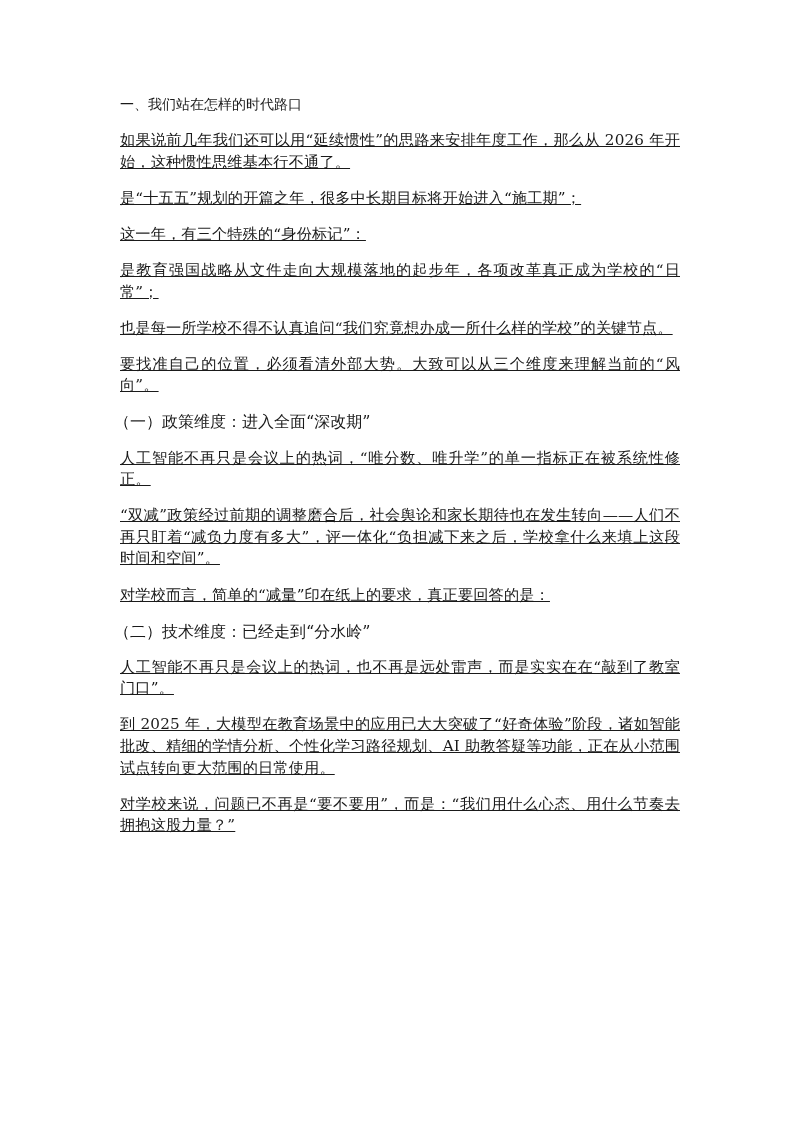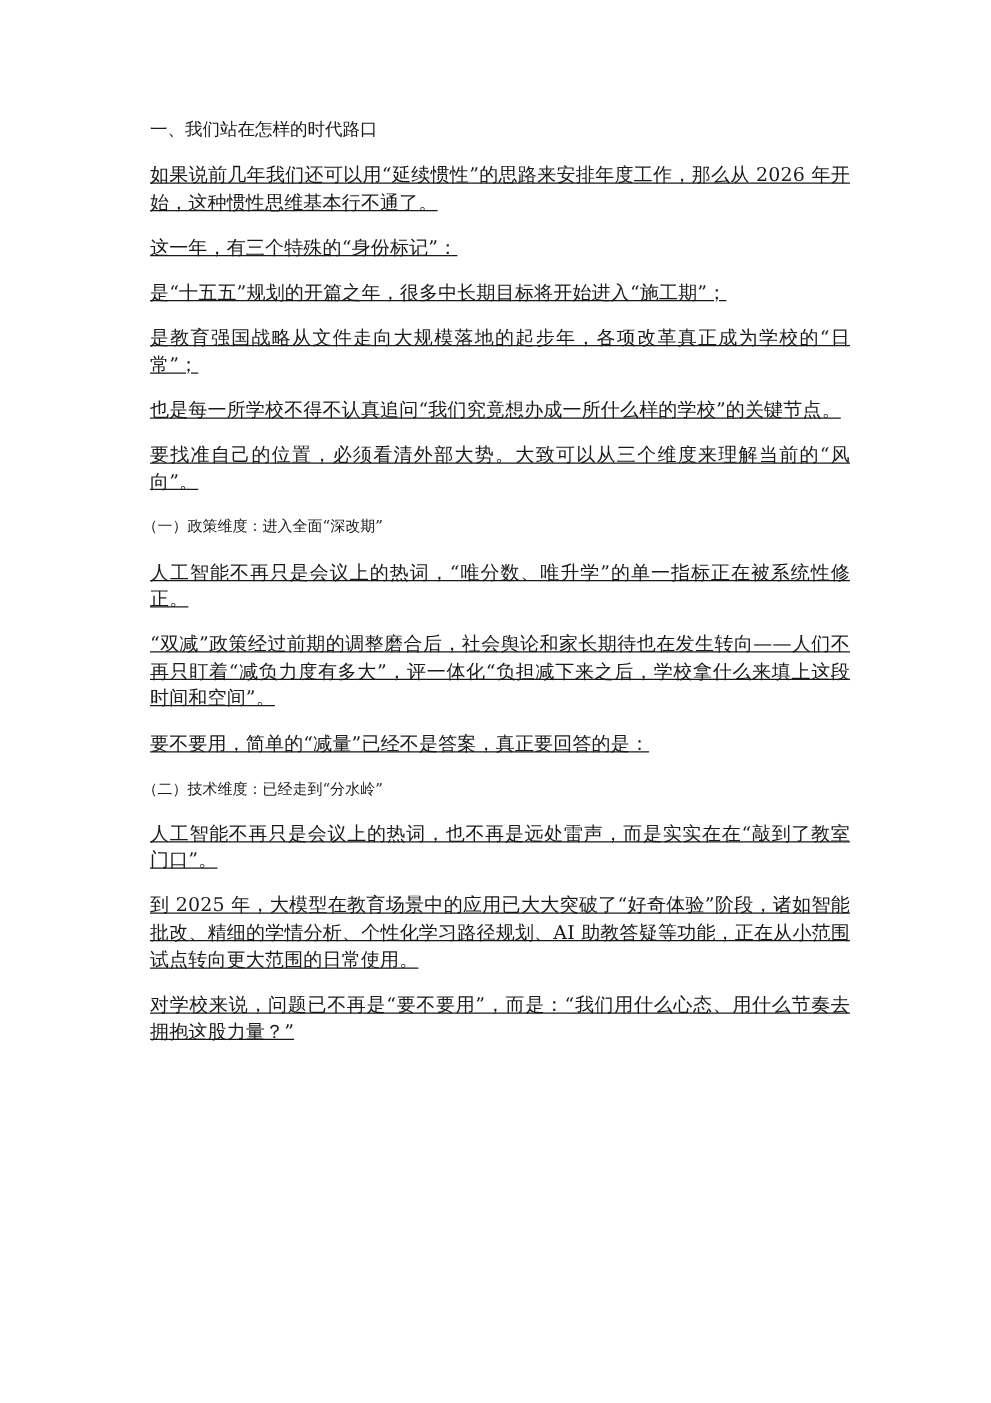--- a/index.html
+++ b/index.html
@@ -29,40 +29,40 @@
       text-align: justify;
       word-break: break-all;
       text-decoration: underline;
     }
     .heading {
       font-size: 14px;
       line-height: 21.6px;
       margin: 0 0 14.5px 0;
     }
     .subheading {
-      font-size: 12px;
+      font-size: 16px;
       line-height: 21.6px;
       margin: 0 0 14.5px -6px;
     }
   </style>
 </head>
 <body>
 
 <div class="page">
   <p class="heading">一、我们站在怎样的时代路口</p>
 
   <p class="para">如果说前几年我们还可以用“延续惯性”的思路来安排年度工作，那么从 2026 年开始，这种惯性思维基本行不通了。</p>
+  <p class="para">是“十五五”规划的开篇之年，很多中长期目标将开始进入“施工期”；</p>
   <p class="para">这一年，有三个特殊的“身份标记”：</p>
-  <p class="para">是“十五五”规划的开篇之年，很多中长期目标将开始进入“施工期”；</p>
   <p class="para">是教育强国战略从文件走向大规模落地的起步年，各项改革真正成为学校的“日常”；</p>
   <p class="para">也是每一所学校不得不认真追问“我们究竟想办成一所什么样的学校”的关键节点。</p>
   <p class="para">要找准自己的位置，必须看清外部大势。大致可以从三个维度来理解当前的“风向”。</p>
 
   <p class="subheading">（一）政策维度：进入全面“深改期”</p>
   <p class="para">人工智能不再只是会议上的热词，“唯分数、唯升学”的单一指标正在被系统性修正。</p>
   <p class="para">“双减”政策经过前期的调整磨合后，社会舆论和家长期待也在发生转向——人们不再只盯着“减负力度有多大”，评一体化“负担减下来之后，学校拿什么来填上这段时间和空间”。</p>
-  <p class="para">要不要用，简单的“减量”已经不是答案，真正要回答的是：</p>
+  <p class="para">对学校而言，简单的“减量”印在纸上的要求，真正要回答的是：</p>
 
   <p class="subheading">（二）技术维度：已经走到“分水岭”</p>
   <p class="para">人工智能不再只是会议上的热词，也不再是远处雷声，而是实实在在“敲到了教室门口”。</p>
   <p class="para">到 2025 年，大模型在教育场景中的应用已大大突破了“好奇体验”阶段，诸如智能批改、精细的学情分析、个性化学习路径规划、AI 助教答疑等功能，正在从小范围试点转向更大范围的日常使用。</p>
   <p class="para">对学校来说，问题已不再是“要不要用”，而是：“我们用什么心态、用什么节奏去拥抱这股力量？”</p>
 </div>
 
 </body></html>

